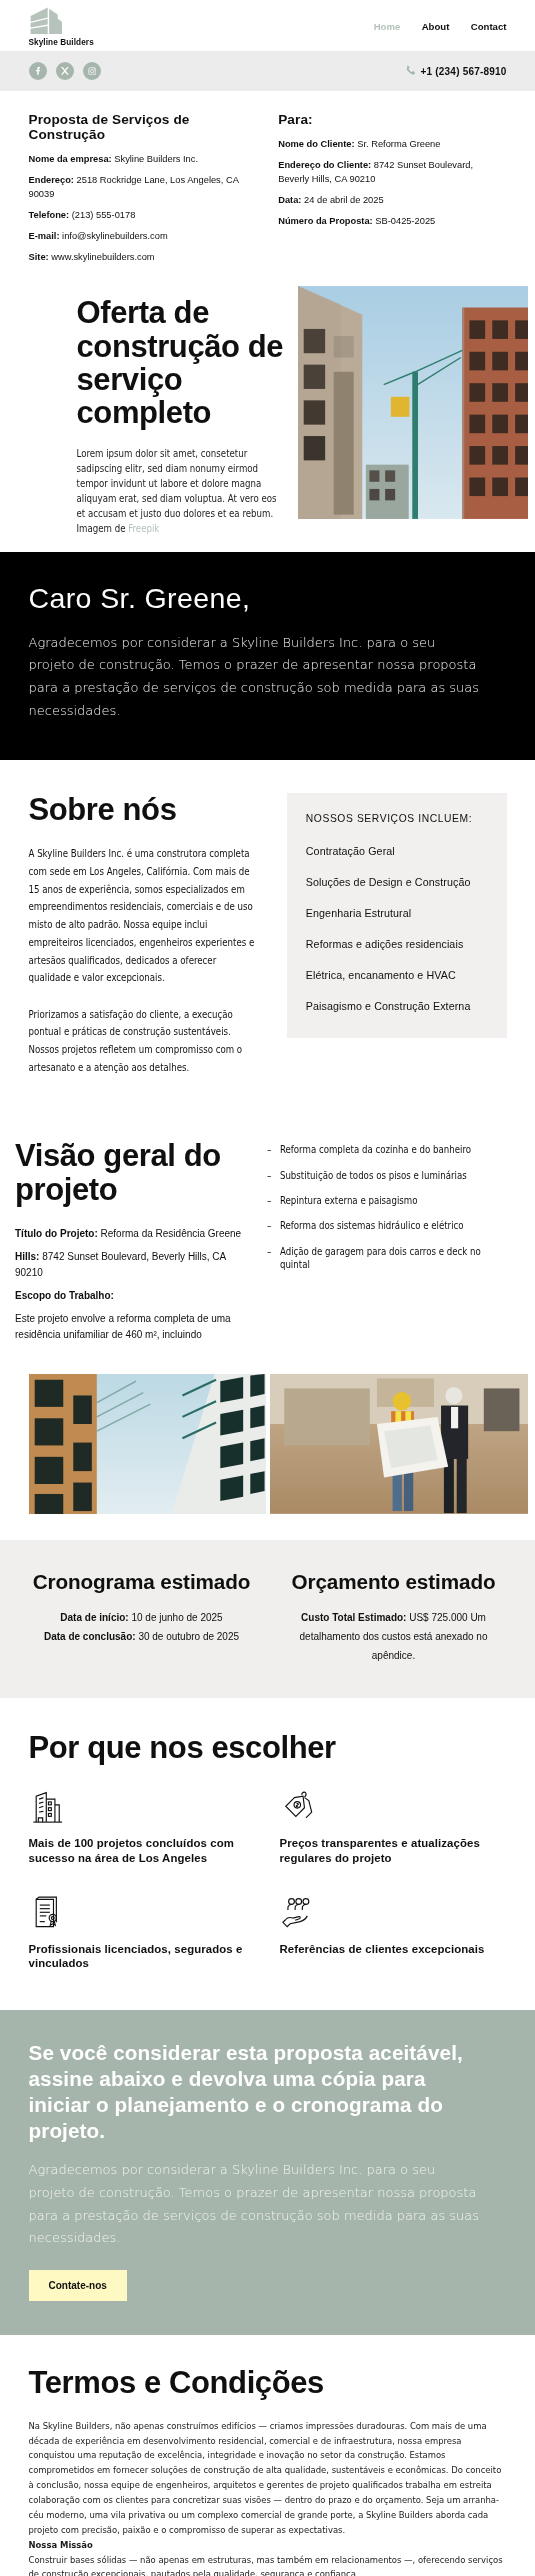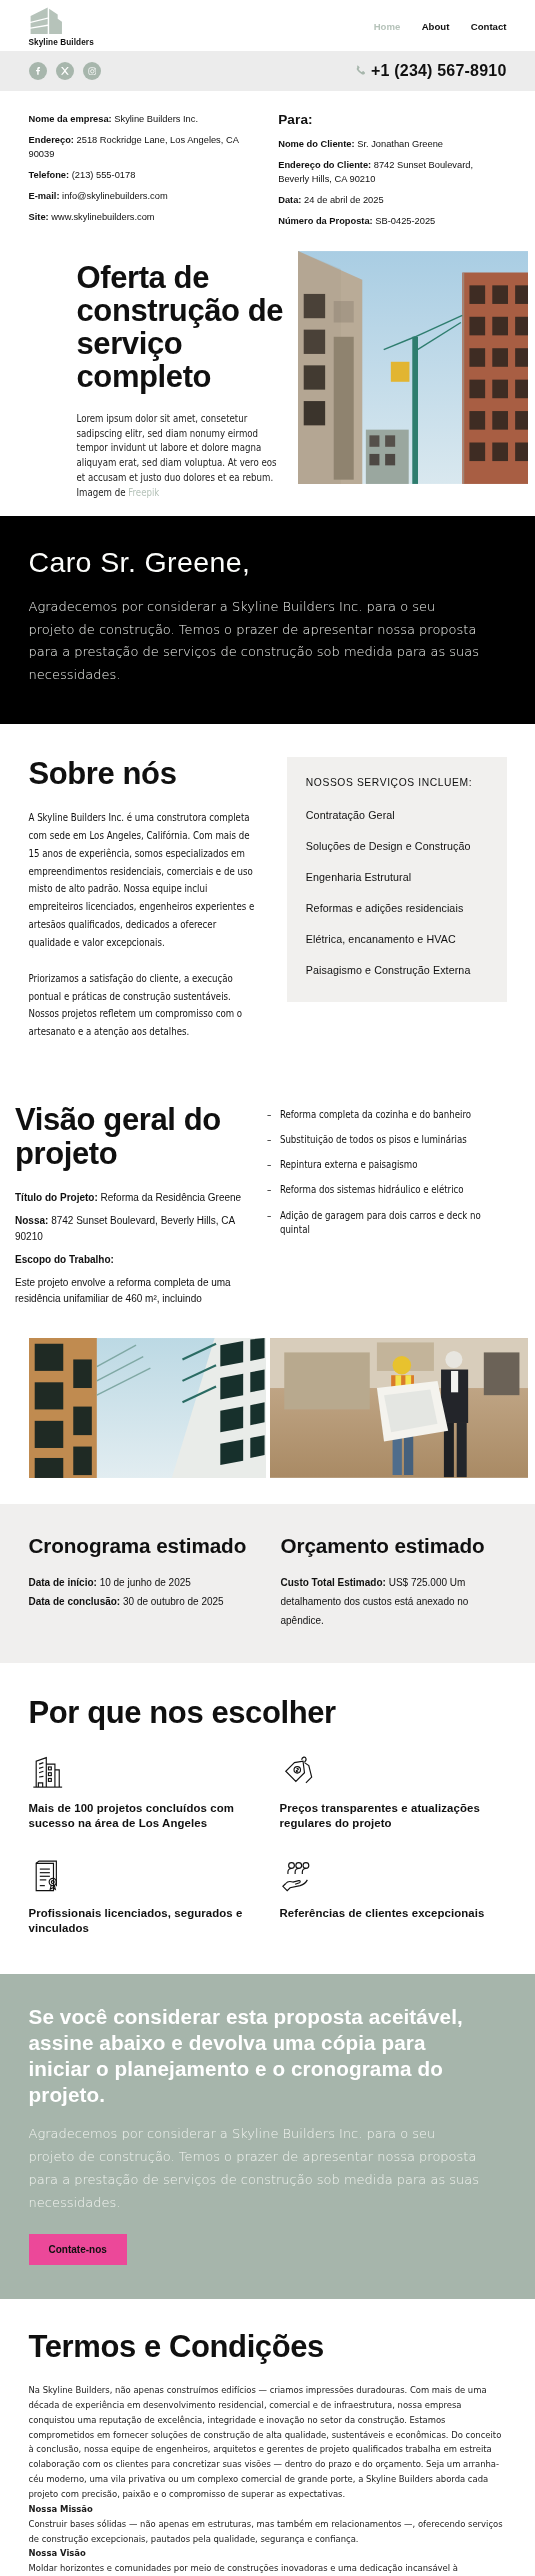--- a/index.html
+++ b/index.html
@@ -17,21 +17,21 @@
   .logo-block { display:flex; flex-direction:column; }
   .logo-name { font-size:8.2px; font-weight:700; letter-spacing:0.1px; margin-top:1.4px; }
   .nav { display:flex; gap:21.4px; }
   .nav a { font-size:9.6px; font-weight:700; color:#111; }
   .nav a.active { color:#b6c3ba; }
 
   
   .contact-strip { background:#ececec; height:40px; display:flex; align-items:center; justify-content:space-between; padding:0 28.5px; }
   .socials { display:flex; gap:9.3px; }
   .soc { width:18px; height:18px; border-radius:50%; background:#a7b6ac; color:#fff; display:flex; align-items:center; justify-content:center; font-size:8.6px; font-weight:700; cursor:pointer; }
-  .phone { display:flex; align-items:center; gap:5px; font-size:16px; font-weight:600; letter-spacing:0.2px; }
+  .phone { display:flex; align-items:flex-end; gap:5px; font-size:10px; font-weight:600; letter-spacing:0.2px; }
 
   
   .proposal-info { display:flex; gap:21.4px; padding:21.4px 28.5px 4.3px; }
   .proposal-info .col { width:239px; }
   .block-title { font-size:13.6px; font-weight:800; margin:0 0 10px; letter-spacing:0.1px; }
   .info-line { font-size:9.3px; line-height:1.55; margin:0 0 6.4px; }
   .info-line b { font-weight:800; }
 
   
   .hero { display:flex; padding:11.4px 7.1px 0 28.5px; justify-content:space-between; }
@@ -67,36 +67,36 @@
   .ov-bullets li .dash { flex:0 0 auto; }
 
   
   .photos { display:flex; gap:4.3px; padding:0 7.1px 0 28.5px; }
   .photo { height:140px; overflow:hidden; }
   .photo.p1 { width:237px; }
   .photo.p2 { width:258px; }
 
   
   .sched-budget { background:#f0efee; display:flex; gap:26px; padding:30px 28.5px 33px; margin-top:26px; }
-  .sched-budget .col { width:226px; }
+  .sched-budget .col { width:226px;text-align:center; }
   .sched-budget h2 { font-size:20.7px; font-weight:800; letter-spacing:-0.1px; margin:0 0 14.3px; }
   .sched-budget p { font-size:10px; line-height:1.9; margin:0; }
   .sched-budget b { font-weight:800; }
 
   
   .why { padding:33px 28.5px 5.7px; }
   .features { display:grid; grid-template-columns:1fr 1fr; column-gap:24px; row-gap:28.5px; margin-top:24px; }
   .feature .f-icon { height:37px; }
   .feature p { font-size:11.4px; font-weight:700; line-height:1.3; margin:10px 0 0; max-width:214px; letter-spacing:0.1px; }
 
   
   .cta { background:#a6b5ab; padding:30px 28.5px 34px; margin-top:33px; }
   .cta h2 { color:#fff; font-size:20.7px; font-weight:800; line-height:1.25; width:457px; margin:0 0 15.7px; letter-spacing:0.1px; }
   .cta p { margin-bottom:20px; }
-  .cta-btn { background:#ec4899; color:#101010; border:none; padding:10px 20px; font-size:10px; font-weight:700; font-family:"Liberation Sans",sans-serif; cursor:pointer; }
+  .cta-btn { background:#fef9c3; color:#101010; border:none; padding:10px 20px; font-size:10px; font-weight:700; font-family:"Liberation Sans",sans-serif; cursor:pointer; }
 
   
   .terms { padding:31px 28.5px 18.5px; }
   .terms .body-txt { font-size:9.4px; line-height:1.58; color:#1b1b1b; margin:0; font-family:"DejaVu Sans","Liberation Sans",sans-serif; font-stretch:condensed; }
   .terms .body-txt b { font-weight:700; }
 </style>
 </head>
 <body>
 
 <header class="topbar">
@@ -143,29 +143,30 @@
       <svg width="10.7" height="10.7" viewBox="0 0 16 16">
           <path d="M3.3 1.2c.4-.4 1-.4 1.4 0l1.9 1.9c.4.4.4 1 0 1.4l-1 1c-.2.2-.2.6-.1.9a10 10 0 0 0 4.1 4.1c.3.2.7.1.9-.1l1-1c.4-.4 1-.4 1.4 0l1.9 1.9c.4.4.4 1 0 1.4l-1 1c-.8.8-2 .9-3 .4A16.7 16.7 0 0 1 2.9 7.2c-.5-1-.4-2.2.4-3z" fill="#a7b6ac"></path>
         </svg>
     </span>
     <span>+1 (234) 567-8910</span>
   </div>
 </div>
 
 <section class="proposal-info">
   <div class="col">
+    <h2 class="block-title">Proposta de Serviços de Construção</h2>
     <p class="info-line"><b>Nome da empresa:</b> <span>Skyline Builders Inc.</span></p>
     <p class="info-line"><b>Endereço:</b> <span>2518 Rockridge Lane, Los Angeles, CA 90039</span></p>
     <p class="info-line"><b>Telefone:</b> <span>(213) 555-0178</span></p>
     <p class="info-line"><b>E-mail:</b> <span>info@skylinebuilders.com</span></p>
     <p class="info-line"><b>Site:</b> <span>www.skylinebuilders.com</span></p>
   </div>
   <div class="col">
     <h2 class="block-title">Para:</h2>
-    <p class="info-line"><b>Nome do Cliente:</b> <span>Sr. Jonathan Greene</span></p>
+    <p class="info-line"><b>Nome do Cliente:</b> <span>Sr. Reforma Greene</span></p>
     <p class="info-line"><b>Endereço do Cliente:</b> <span>8742 Sunset Boulevard, Beverly Hills, CA 90210</span></p>
     <p class="info-line"><b>Data:</b> <span>24 de abril de 2025</span></p>
     <p class="info-line"><b>Número da Proposta:</b> <span>SB-0425-2025</span></p>
   </div>
 </section>
 
 <section class="hero">
   <div class="hero-left">
     <h1>Oferta de construção de serviço completo</h1>
     <p>Lorem ipsum dolor sit amet, consetetur sadipscing elitr, sed diam nonumy eirmod tempor invidunt ut labore et dolore magna aliquyam erat, sed diam voluptua. At vero eos et accusam et justo duo dolores et ea rebum.</p>
@@ -257,21 +258,21 @@
         <li>Paisagismo e Construção Externa</li>
       </ul>
   </div>
 </section>
 
 <section class="overview">
   <div class="ov-left">
     <h2 class="section-h">Visão geral do projeto</h2>
     <div class="details">
       <p><b>Título do Projeto:</b> <span>Reforma da Residência Greene</span></p>
-      <p><b>Nossa:</b> <span>8742 Sunset Boulevard, Beverly Hills, CA 90210</span></p>
+      <p><b>Hills:</b> <span>8742 Sunset Boulevard, Beverly Hills, CA 90210</span></p>
       <p><b>Escopo do Trabalho:</b></p>
       <p>Este projeto envolve a reforma completa de uma residência unifamiliar de 460 m², incluindo</p>
     </div>
   </div>
   <ul class="ov-bullets">
 
   <li>
         <span class="dash">–</span>
         <span>Reforma completa da cozinha e do banheiro</span>
       </li>

